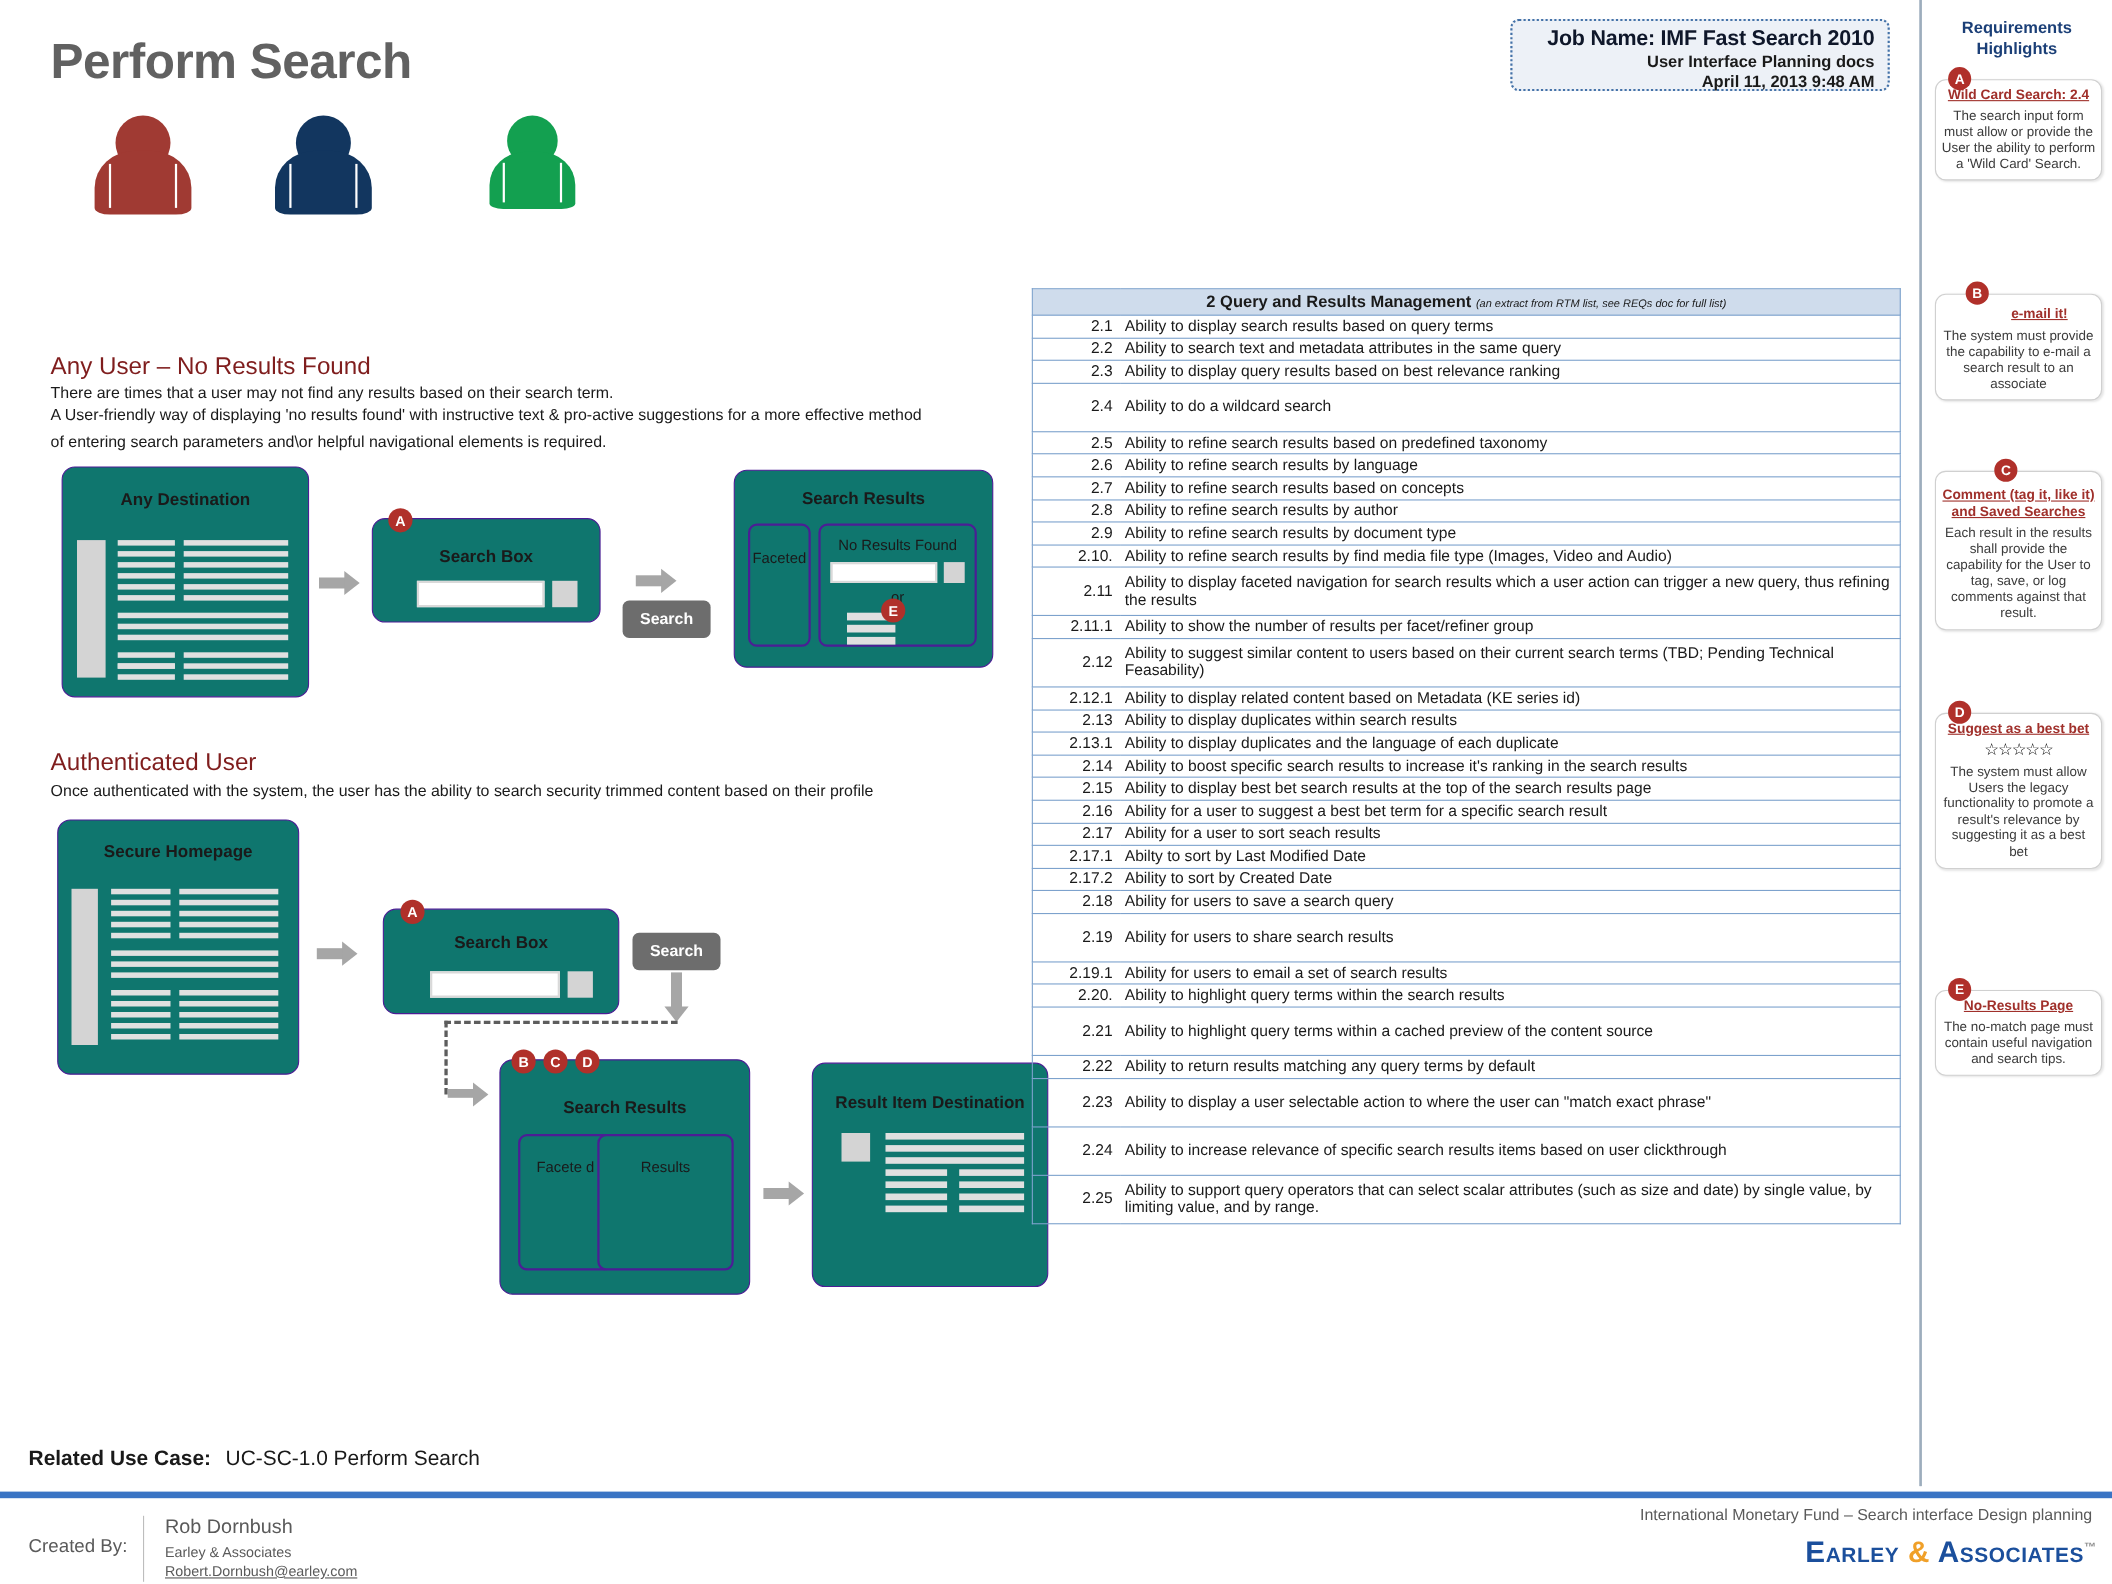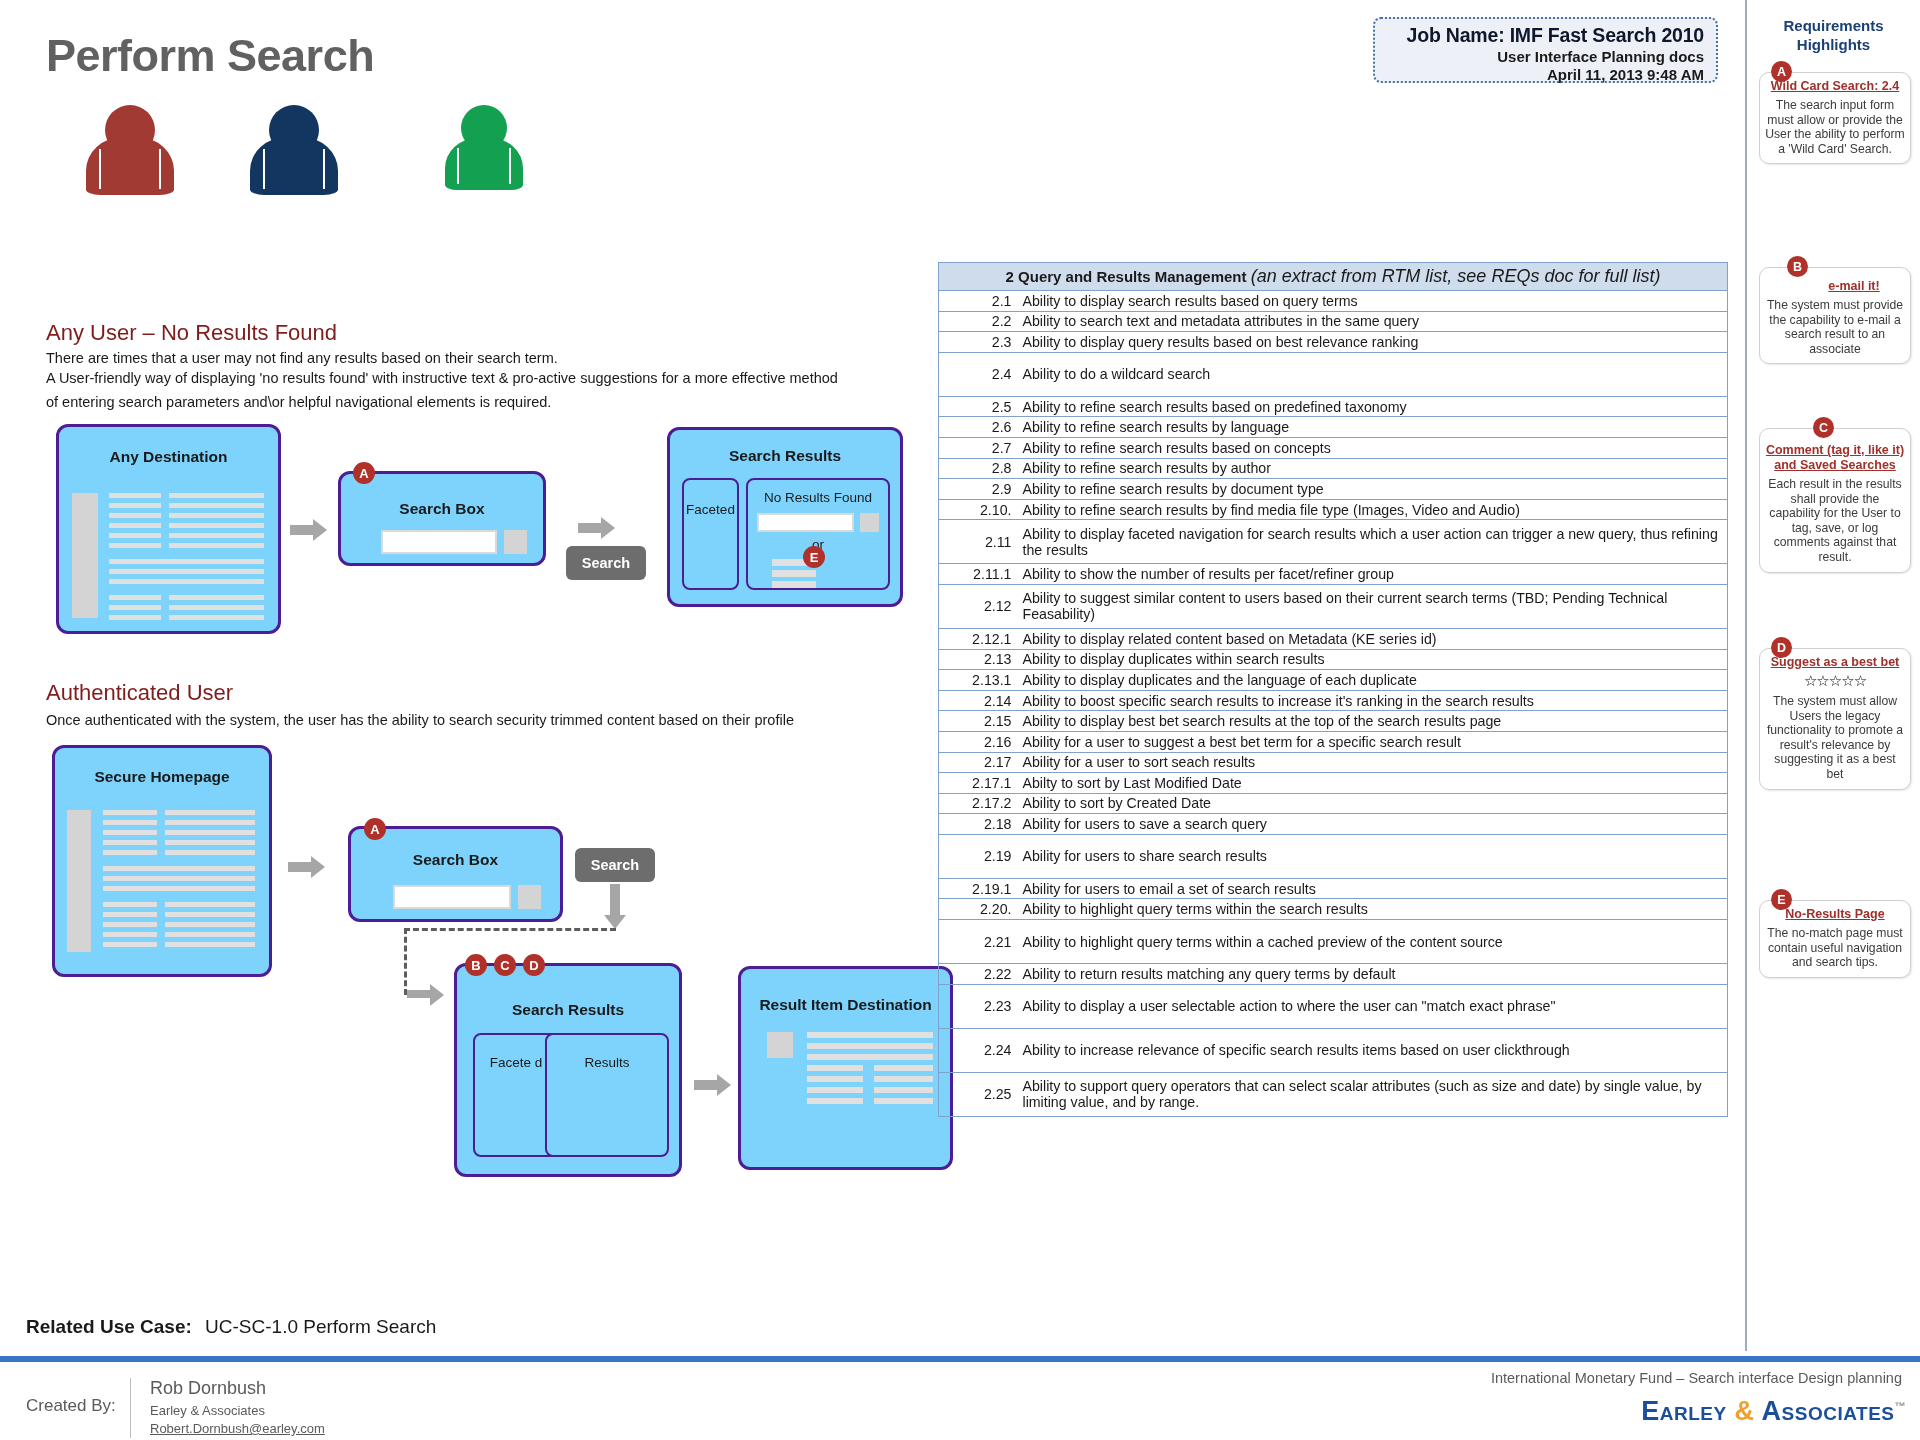--- a/index.html
+++ b/index.html
@@ -44,22 +44,22 @@
   #job-box .l1 { font-size:19.5px; font-weight:bold; color:#0f172a; letter-spacing:-0.2px;}
   #job-box .l2 { font-size:15px; font-weight:bold; color:#1a1a1a; margin-top:1px;}
   #job-box .l3 { font-size:15px; font-weight:bold; color:#1a1a1a; margin-top:1px;}
 
   
   .sec-head { position:absolute; font-size:22px; font-weight:normal; color:#7f1d1d; }
   .sec-body { position:absolute; font-size:14.5px; color:#1a1a1a; line-height:20px; }
 
   
   .wf {
-    position:absolute; background:#7dd3fc;
-    border:3px solid #4c1d95; border-radius:12px;padding-left:10px;
+    position:absolute; background:#0f766e;
+    border:1px solid #4c1d95; border-radius:12px;padding-left:10px;
   }
   .wf-title {
     position:absolute; left:0; right:0; text-align:center;
     font-size:15.5px; font-weight:bold; color:#1a1a1a;
   }
   .wf-sub {
     position:absolute; left:0; right:0; text-align:center;
     font-size:13.5px; color:#1a1a1a; line-height:16px;
   }
   .greybar { position:absolute; background:#e0e0e0; }
@@ -113,21 +113,21 @@
     border-left:1.5px solid #7da2cd; white-space:nowrap;
   }
   #req-table td.txt {
     border-right:1.5px solid #7da2cd; padding-left:4px; padding-right:6px;
   }
   #req-table tr.hdr td {
     background:#cfdcec; border:1.5px solid #7da2cd;
     font-weight:bold; font-size:15px; text-align:center;
     padding:3px 0;
   }
-  #req-table tr.hdr .sub { font-weight:normal; font-style:italic; font-size:18px; }
+  #req-table tr.hdr .sub { font-weight:normal; font-style:italic; font-size:10px; }
   .tall td { height:44px; }
   .norm td { height:20.6px; }
 
   
   #sidebar {
     position:absolute; left:1745px; top:0; width:175px; height:1351px;
     border-left:2px solid #9dadbd;
   }
   #sidebar-title {
     position:absolute; left:0; right:0; top:16px; text-align:center;

